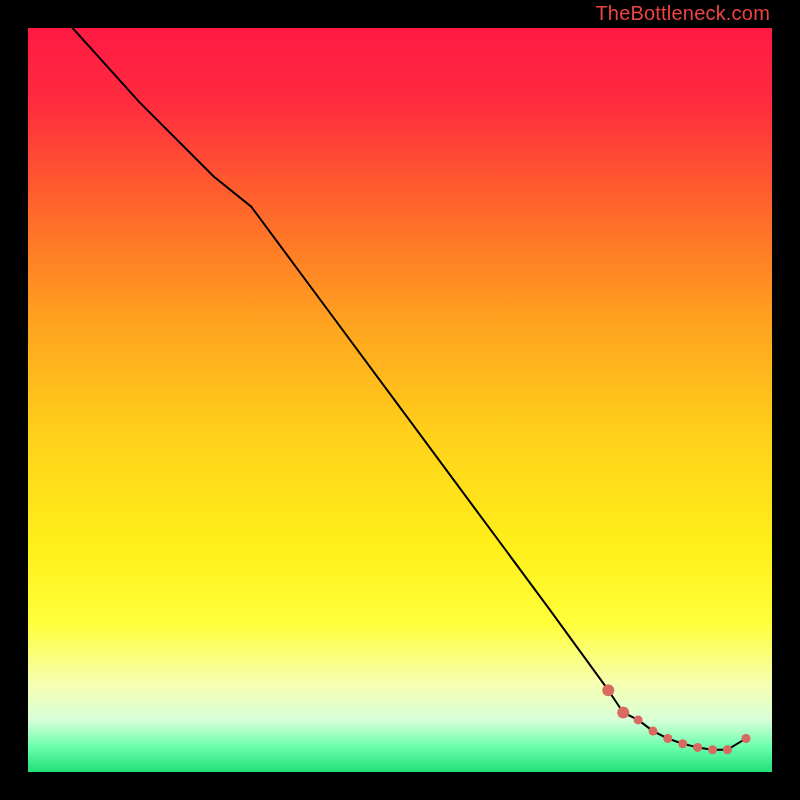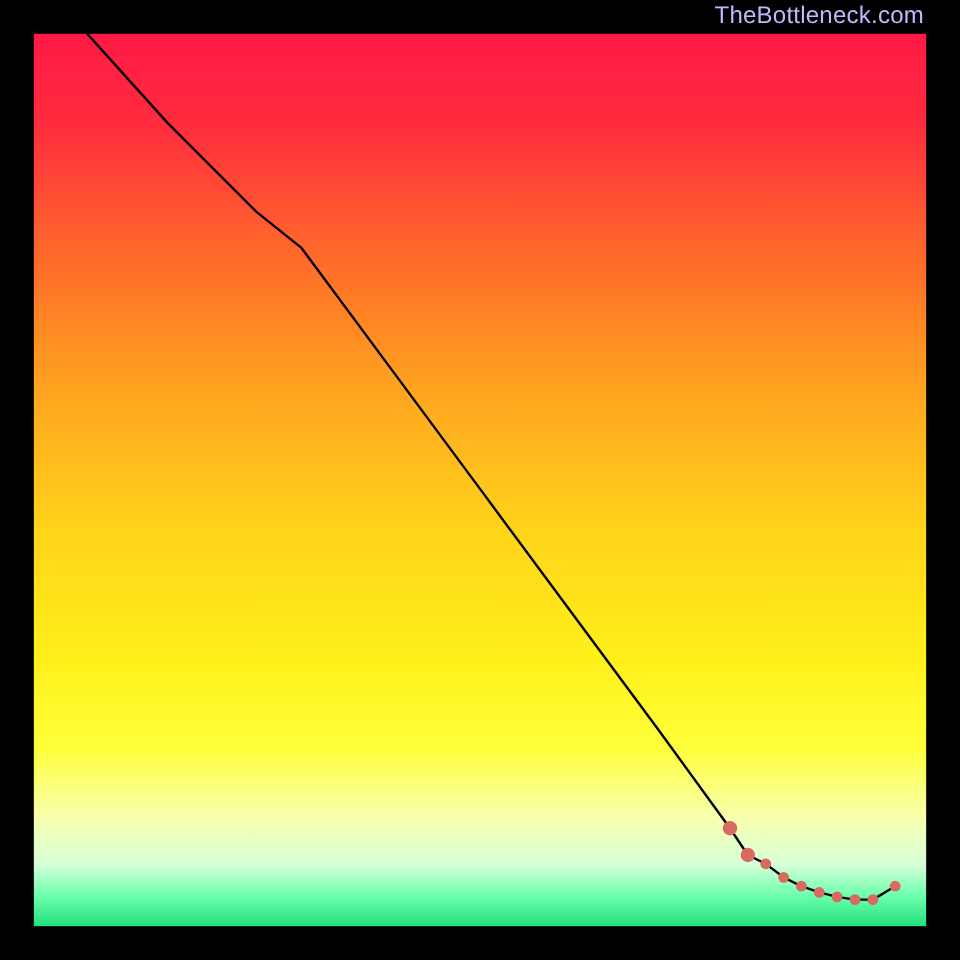--- a/index.html
+++ b/index.html
@@ -23,21 +23,21 @@
     position: absolute;
     left: 0;
     top: 0;
     width: 744px;
     height: 744px;
   }
   .watermark {
     position: absolute;
     top: 2px;
     right: 30px;
-    color: #c4b5fd;
+    color: #ef4444;
     font-size: 20px;
     font-weight: 500;
     letter-spacing: 0.2px;
   }
 </style>
 </head>
 <body>
 
 <div class="watermark">TheBottleneck.com</div>
 

